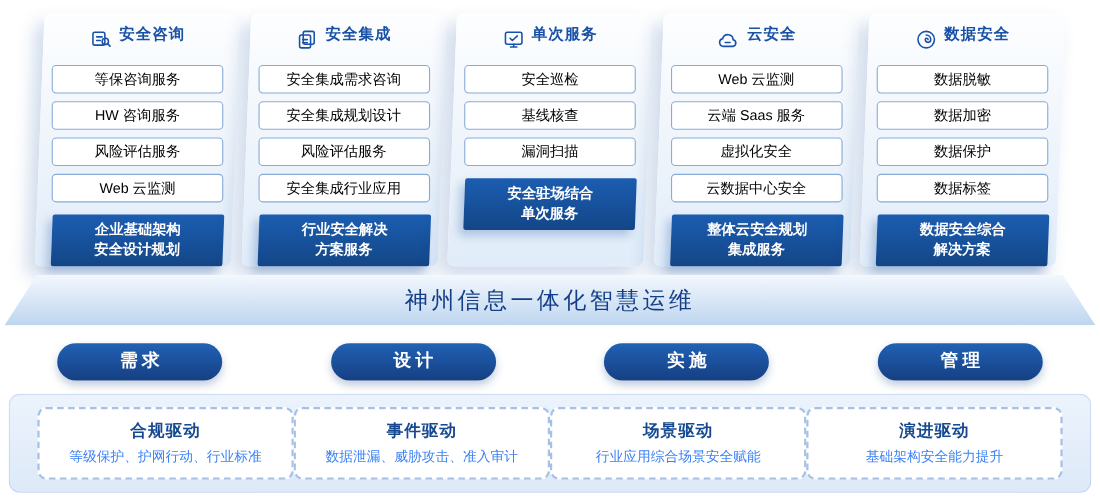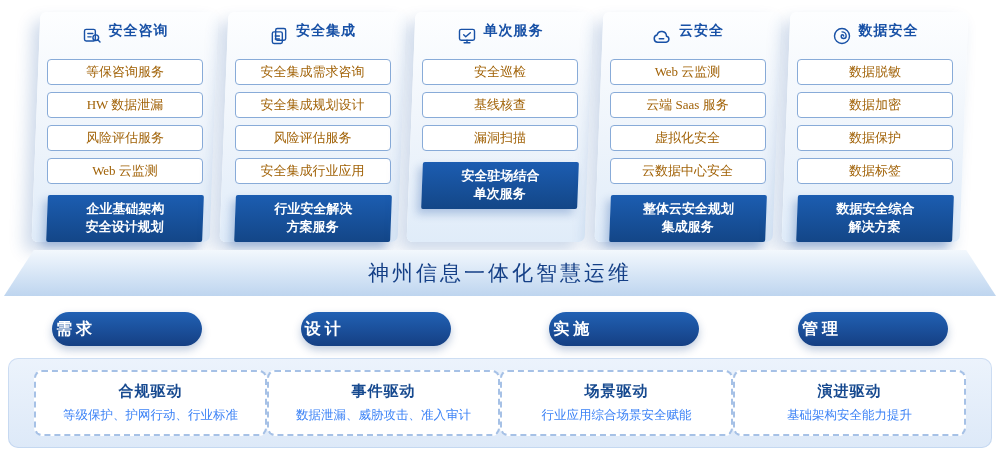--- a/index.html
+++ b/index.html
@@ -29,21 +29,21 @@
   .col-header{
     position:relative;display:flex;justify-content:center;gap:7px;
     padding-top:10px;height:28px;
     color:var(--blue);font-weight:bold;font-size:14px;letter-spacing:1px;
   }
   .col-header .icon{display:flex;align-items:center;}
   .col-items{position:relative;padding:2px 11px 0;}
   .item{
     height:24px;line-height:24px;margin-top:7px;
     background:#ffffff;border:1px solid var(--border-blue);border-radius:4px;
-    text-align:center;font-size:13px;color:#a16207;font-family:Liberation Serif, serif;
+    text-align:center;font-size:13px;color:#000000;
   }
   .col-footer{
     position:relative;margin:11px 11px 0;
     background:linear-gradient(180deg,#1c5db1 0%,#134687 100%);
     color:#ffffff;font-weight:bold;font-size:13px;line-height:1.4;
     text-align:center;padding:5px 0 6px;
     white-space:pre-line;
     transform:skewX(-2.2deg);
     border-radius:2px;
     box-shadow:-4px 5px 9px rgba(26,80,160,0.28);
@@ -60,21 +60,21 @@
   }
   
   .pills{
     position:absolute;top:312px;left:52px;right:52px;
     display:flex;justify-content:space-between;
   }
   .pill{
     width:150px;height:34px;border-radius:17px;
     background:linear-gradient(180deg,#2161b4 0%,#153f83 100%);
     color:#ffffff;font-size:16px;font-weight:bold;
-    text-align:left;line-height:34px;letter-spacing:4px;text-indent:4px;
+    text-align:center;line-height:34px;letter-spacing:4px;text-indent:4px;
     box-shadow:0 4px 8px rgba(20,64,134,0.28);
   }
   
   .drivers{
     position:absolute;top:358px;left:8px;right:8px;height:90px;
     background:linear-gradient(180deg,#ecf3fc 0%,#dde9f8 100%);
     border-radius:10px;
     display:flex;align-items:center;justify-content:space-between;
     padding:0 26px;box-sizing:border-box;
     box-shadow:inset 0 0 0 1px rgba(160,190,230,0.4);
@@ -101,21 +101,21 @@
             <rect x="3" y="4" width="13" height="14" rx="2"></rect>
             <path d="M7 9h6M7 13h4"></path>
             <circle cx="16.5" cy="14" r="3.4"></circle>
             <path d="M19 16.5l2.6 2.6"></path>
           </svg>
       </span>
       <span class="col-title">安全咨询</span>
     </div>
     <div class="col-items">
       <div class="item">等保咨询服务</div>
-      <div class="item">HW 数据泄漏</div>
+      <div class="item">HW 咨询服务</div>
       <div class="item">风险评估服务</div>
       <div class="item">Web 云监测</div>
     </div>
     <div class="col-footer">企业基础架构
 安全设计规划</div>
   </div>
 
   <div class="column">
     <div class="col-header">
       <span class="icon">

